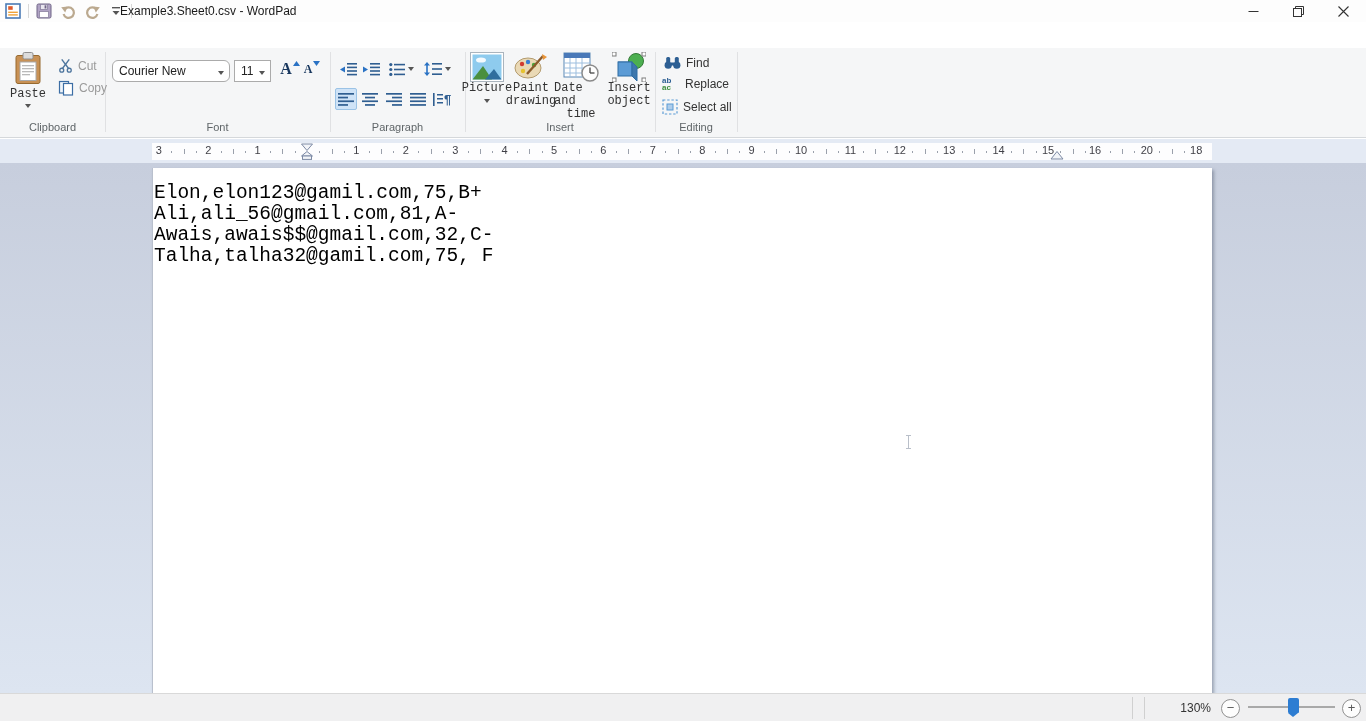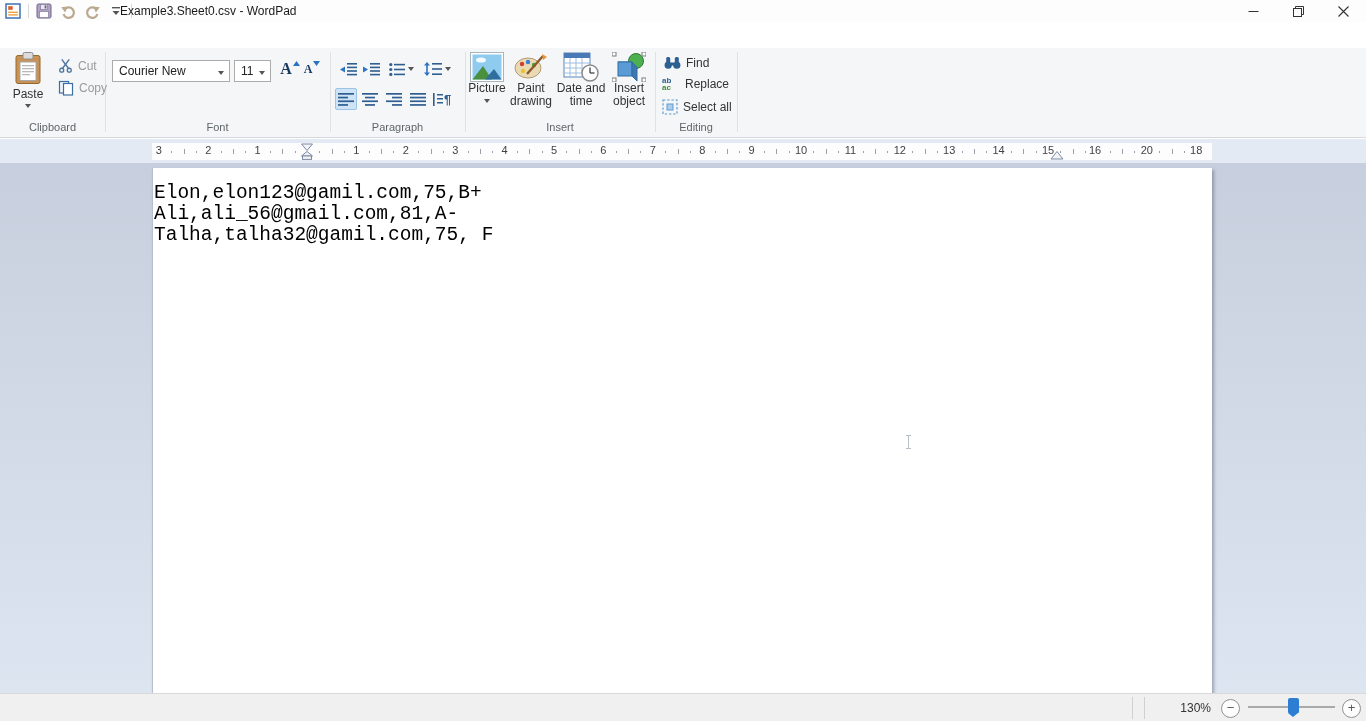--- a/index.html
+++ b/index.html
@@ -23,21 +23,21 @@
   .tab-home { left:56px; width:58px; background:#f5f6f7; border:1px solid #d4d5d6; border-bottom:none; color:#222; height:27px; z-index:2; }
   .tab-view { left:114px; width:56px; }
   .tabrow-right { position:absolute; right:6px; top:3px; display:flex; gap:10px; align-items:center; }
   .helpcircle { width:16px; height:16px; border-radius:50%; background:#1b6fc5; color:#fff; font-size:11px; font-weight:bold; display:flex; align-items:center; justify-content:center; }
 
   
   .ribbon { position:absolute; left:0; top:48px; width:1366px; height:90px; background:#f5f6f7; border-bottom:1px solid #d5d8db; }
   .gsep { position:absolute; top:4px; height:80px; width:1px; background:#e0e1e3; }
   .grouplabel { position:absolute; bottom:4px; font-size:11px; color:#5f6568; text-align:center; }
   .bigbtn { position:absolute; top:4px; display:flex; flex-direction:column; align-items:center; font-size:12px; color:#333; }
-  .bigbtn .lbl { line-height:13px; text-align:left; }
+  .bigbtn .lbl { line-height:13px; text-align:left;font-family:Liberation Mono, monospace; }
   .smallbtn { position:absolute; display:flex; align-items:center; gap:5px; font-size:12px; color:#333; }
   .combo { position:absolute; background:#fff; border:1px solid #ababab; height:22px; display:flex; align-items:center; font-size:12px; color:#222; padding-left:6px; }
   .combo .arr { margin-left:auto; padding-right:5px; }
   .chev-down { width:0; height:0; border-left:3.5px solid transparent; border-right:3.5px solid transparent; border-top:4px solid #555; display:inline-block; }
   .fbtn { position:absolute; top:88px; height:24px; display:flex; align-items:center; justify-content:center; color:#17365d; }
   .serif { font-family:"Liberation Serif", serif; }
   .pbtn { position:absolute; display:flex; align-items:center; justify-content:center; width:22px; height:22px; }
   .sel { background:#cfe3f7; border:1px solid #9bc3e6; border-radius:2px; }
 
   
@@ -169,21 +169,21 @@
       <span>
         <svg width="16" height="16" viewBox="0 0 16 16">
             <rect x="1.5" y="1.5" width="9" height="11.5" fill="#eef4fa" stroke="#3c6ea5" stroke-width="1.2"></rect>
             <rect x="5.5" y="3.5" width="9" height="11.5" fill="#fff" stroke="#3c6ea5" stroke-width="1.2"></rect>
           </svg>
       </span>
       <span style="color:#9a9a9a">Copy</span>
     </div>
     <div class="grouplabel" style="left:0; width:105px;">Clipboard</div>
 
-    <div class="combo" style="left:112px; top:12px; width:118px;">
+    <div class="combo" style="left:112px; top:12px; width:118px;border-radius:6px;">
       <span>Courier New</span>
       <span class="arr"><span class="chev-down"></span></span>
     </div>
     <div class="combo" style="left:234px; top:12px; width:37px;">
       <span>11</span>
       <span class="arr"><span class="chev-down"></span></span>
     </div>
     <div class="pbtn" style="left:279px; top:10px;">
       <span class="serif" style="font-size:16px; font-weight:bold; color:#17365d;">A</span>
       <svg width="7" height="6" viewBox="0 0 7 6" style="margin:-10px 0 0 1px">
@@ -496,21 +496,21 @@
         <span class="rtick" style="left: 970.1px; top: 6px; height: 5px;"></span>
         <span class="rtick" style="left: 982.45px; top: 8px; height: 2px;"></span>
         <span class="rtick" style="left: 1007.15px; top: 8px; height: 2px;"></span>
         <span class="rtick" style="left: 1019.5px; top: 6px; height: 5px;"></span>
         <span class="rtick" style="left: 1031.85px; top: 8px; height: 2px;"></span>
       </div>
   </div>
 
   <div class="docarea">
     <div class="page"></div>
-    <div class="doctext"><div>Elon,elon123@gamil.com,75,B+</div><div>Ali,ali_56@gmail.com,81,A-</div><div>Talha,talha32@gamil.com,75, F</div></div>
+    <div class="doctext"><div>Elon,elon123@gamil.com,75,B+</div><div>Ali,ali_56@gmail.com,81,A-</div><div>Awais,awais$$@gmail.com,32,C-</div><div>Talha,talha32@gamil.com,75, F</div></div>
     <div class="ibeam"></div>
   </div>
 
   <div class="statusbar">
     <div class="ssep" style="left:1132px"></div>
     <div class="ssep" style="left:1144px"></div>
     <div class="zoomlabel">130%</div>
     <div class="zbtn" style="left:1221px">−</div>
     <div class="zbtn" style="left:1342px">+</div>
   </div>

